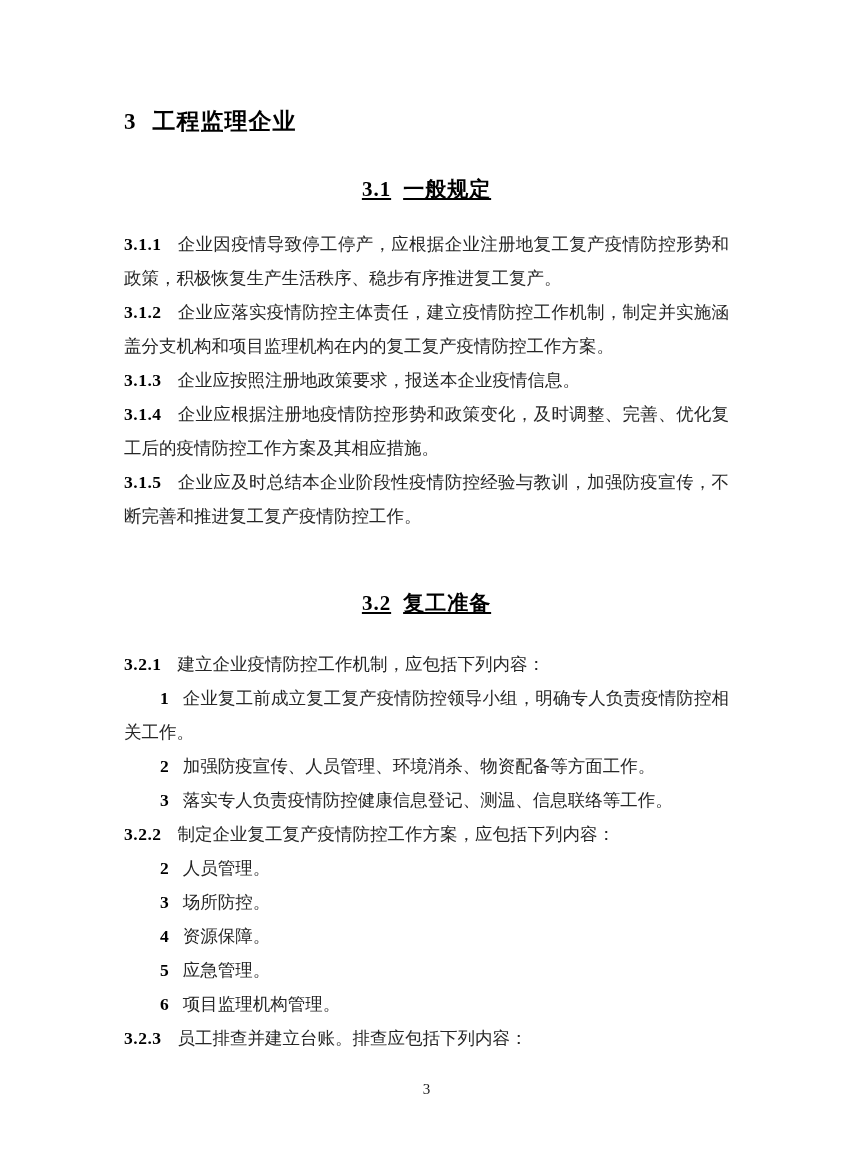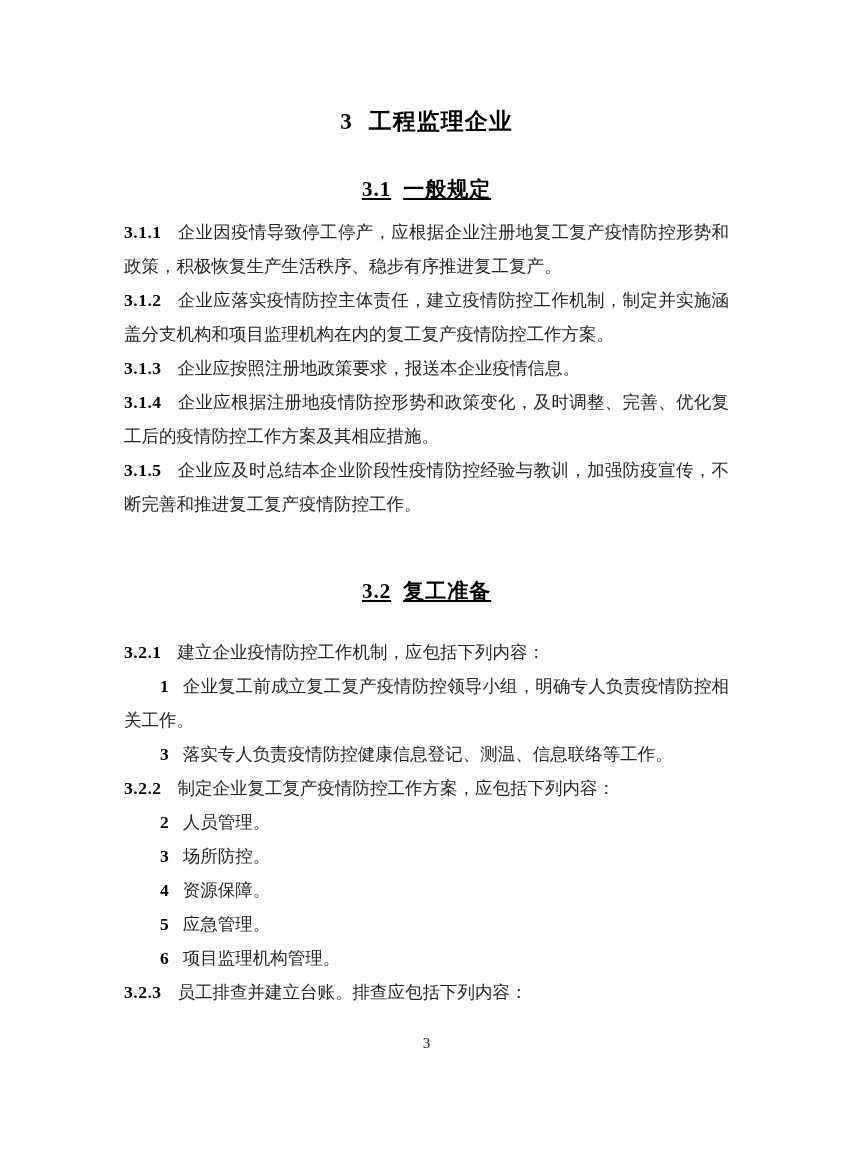--- a/index.html
+++ b/index.html
@@ -15,21 +15,21 @@
     box-sizing: border-box;
     padding: 0 124px;
     overflow: hidden;
     font-family: "Liberation Serif", "DejaVu Serif", serif;
     color: #262626;
   }
   
   .doc-title {
     margin: 0;
     padding-top: 106px;
-    text-align: center;
+    text-align: left;
     font-size: 23px;
     line-height: 30px;
     font-weight: bold;
     color: #000000;
     letter-spacing: 1px;
   }
   .doc-title .num {
     font-family: "Liberation Serif", "DejaVu Serif", serif;
     margin-right: 16px;
   }
@@ -61,21 +61,21 @@
     margin-top: 56px;
   }
   
   .sec-body {
     font-size: 17.5px;
     line-height: 34px;
     text-align: justify;
     text-justify: inter-ideograph;
   }
   .sec-body.first {
-    margin-top: 12px;
+    margin-top: 24px;
   }
   .sec-body.second {
     margin-top: 30px;
   }
   .para {
     margin: 0;
   }
   .para .pnum {
     font-weight: bold;
     color: #000000;
@@ -136,20 +136,23 @@
   </h2>
 
   <div class="sec-body second">
     <p class="para">
       <span class="pnum">3.2.1</span><span>建立企业疫情防控工作机制，应包括下列内容：</span>
     </p>
     <p class="item">
       <span class="inum">1</span><span>企业复工前成立复工复产疫情防控领导小组，明确专人负责疫情防控相关工作。</span>
     </p>
     <p class="item">
+      <span class="inum">2</span><span>加强防疫宣传、人员管理、环境消杀、物资配备等方面工作。</span>
+    </p>
+    <p class="item">
       <span class="inum">3</span><span>落实专人负责疫情防控健康信息登记、测温、信息联络等工作。</span>
     </p>
     <p class="para">
       <span class="pnum">3.2.2</span><span>制定企业复工复产疫情防控工作方案，应包括下列内容：</span>
     </p>
     <p class="item">
       <span class="inum">2</span><span>人员管理。</span>
     </p>
     <p class="item">
       <span class="inum">3</span><span>场所防控。</span>

